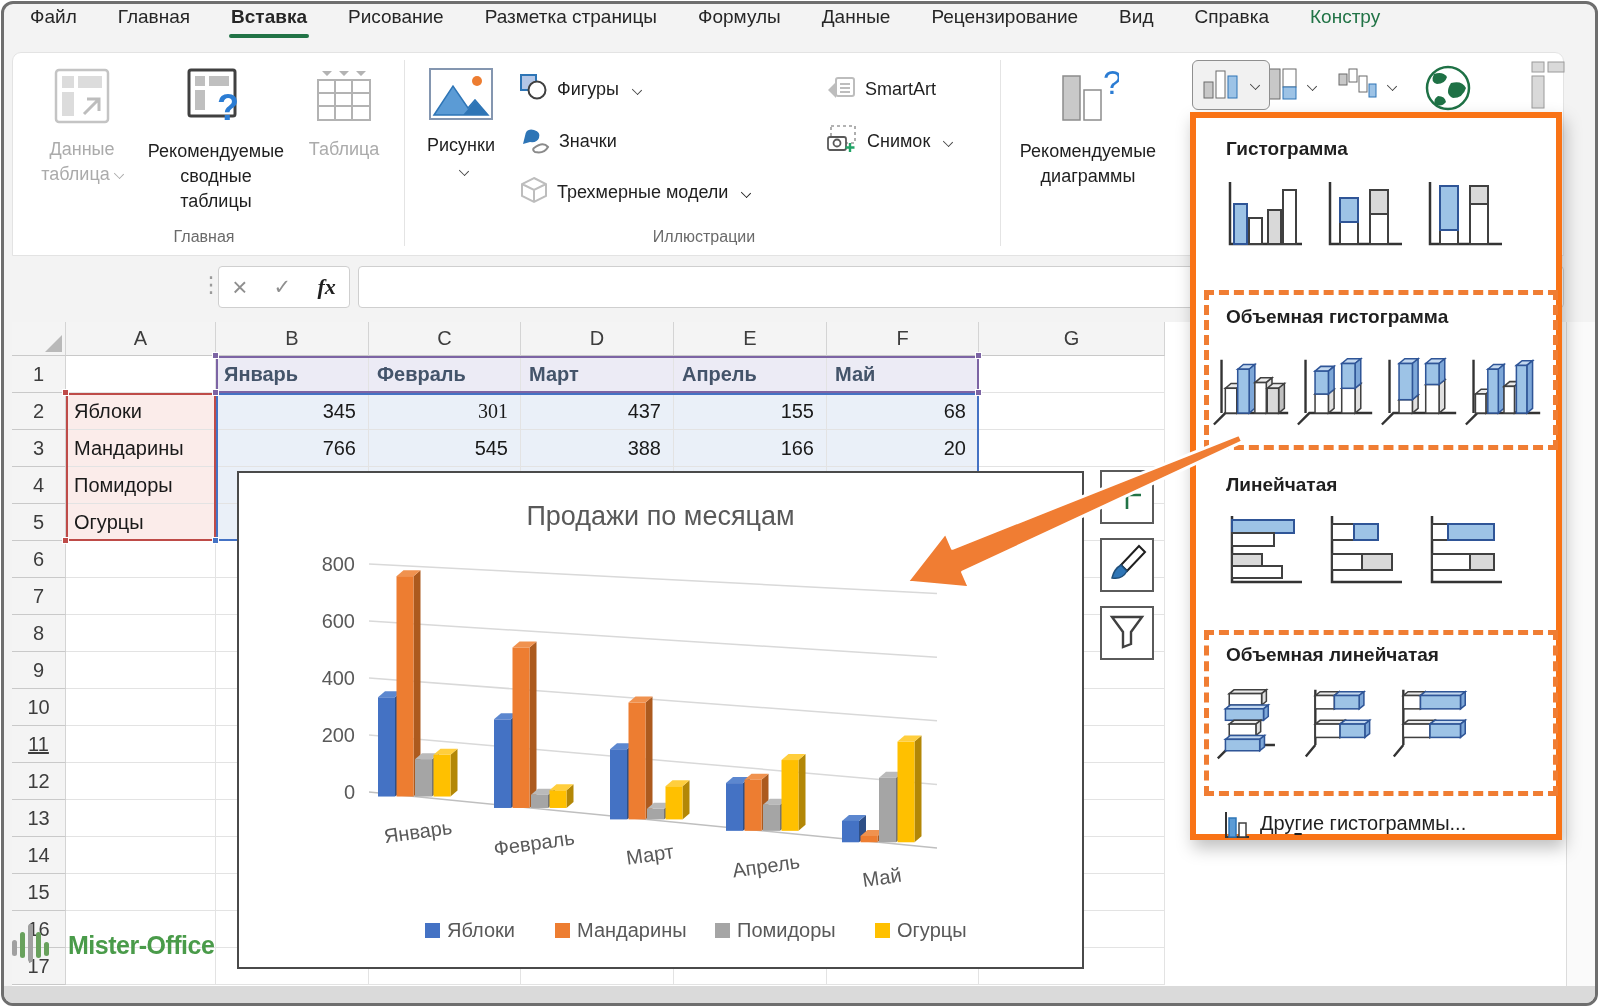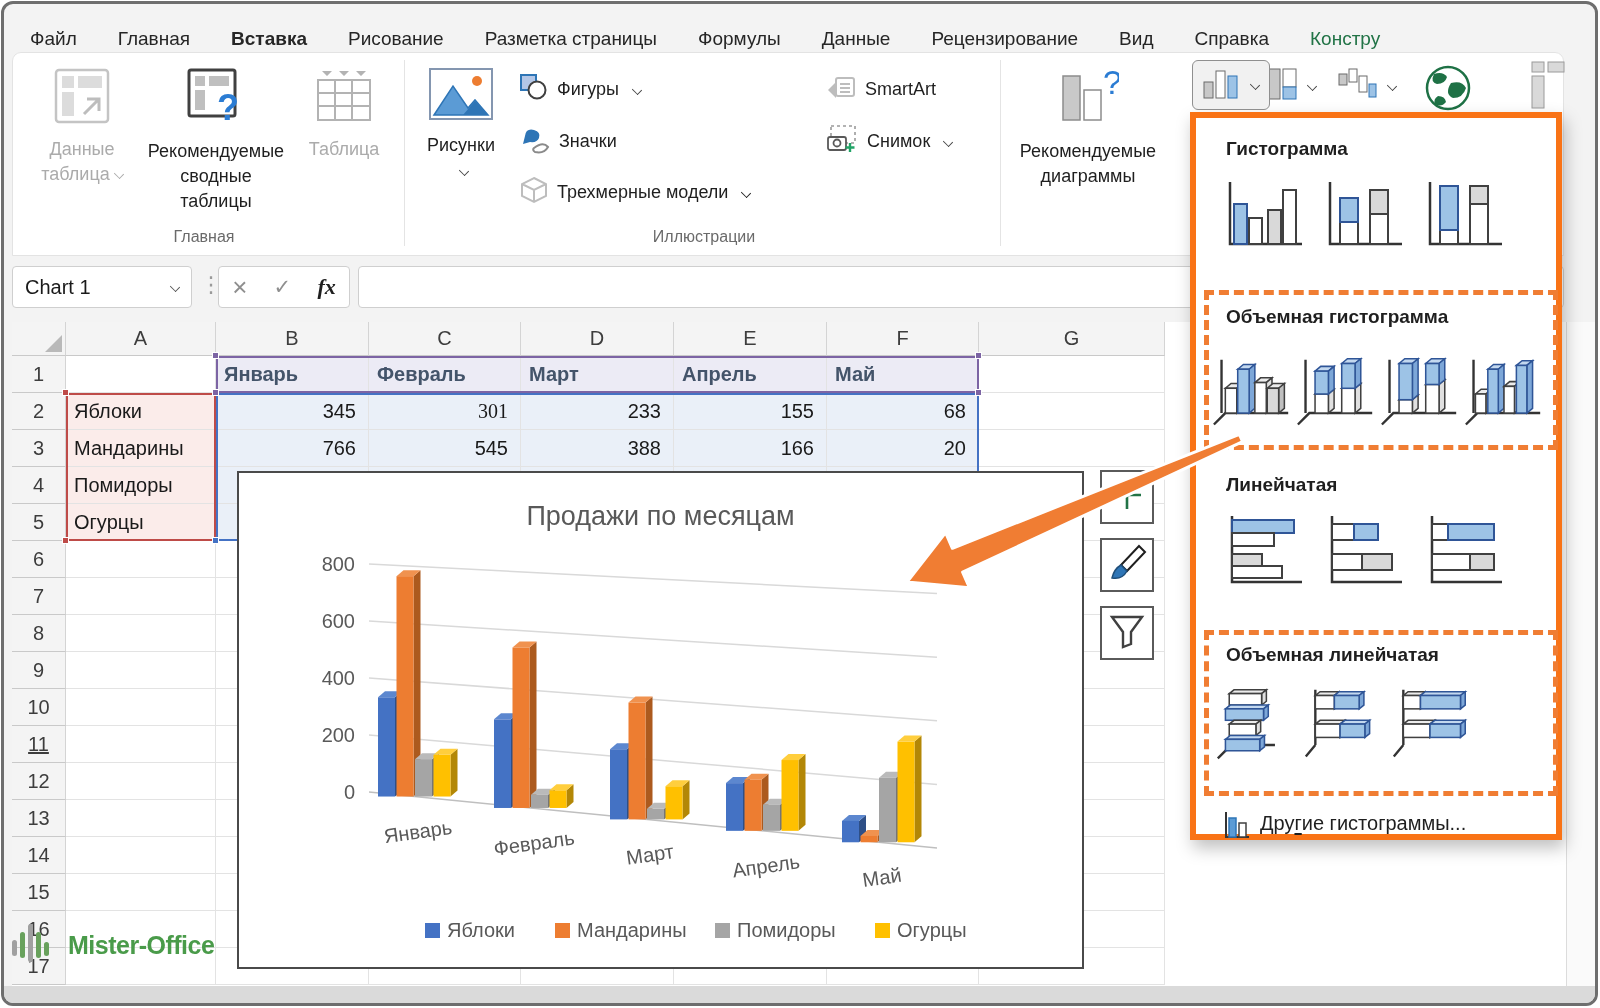--- a/index.html
+++ b/index.html
@@ -1,19 +1,19 @@
 <!DOCTYPE html>
 <html><head>
 <meta charset="utf-8">
 <style>
   html,body{margin:0;padding:0;background:#fff}
   body{width:1600px;height:1008px;position:relative;font-family:"Liberation Sans",sans-serif;-webkit-font-smoothing:antialiased}
   .app{position:absolute;left:1px;top:1px;width:1597px;height:1005px;border:3px solid #6e6e6e;border-radius:12px;background:#f3f3f3;overflow:hidden;box-sizing:border-box}
   
-  .menubar{position:absolute;left:0;top:0;width:100%;height:48px;display:flex;align-items:flex-end;gap:37px;padding-left:24px;font-size:19px;color:#262626;box-sizing:border-box;white-space:nowrap}
+  .menubar{position:absolute;left:0;top:0;width:100%;height:48px;display:flex;align-items:flex-start;gap:37px;padding-left:24px;font-size:19px;color:#262626;box-sizing:border-box;white-space:nowrap}
   .tab{cursor:default;position:relative;padding:2px 2px}
   .tab.active{font-weight:700}
   .tab.active::after{content:"";position:absolute;left:0;right:0;bottom:-8px;height:4px;border-radius:2px;background:#217346}
   .tab.ctx{color:#217346}
   
   .ribbonpanel{position:absolute;left:8px;top:48px;width:1552px;height:204px;background:#fff;border:1px solid #e3e3e3;border-radius:9px 9px 0 0;box-sizing:border-box}
   .bigbtn{position:absolute;top:56px;display:flex;flex-direction:column;align-items:center;gap:9px;padding-top:8px;box-sizing:border-box;text-align:center}
   .rlabel{font-size:18px;color:#1f1f1f;line-height:1.4}
   .dis{color:#ababab}
   .rowbtn{position:absolute;display:flex;align-items:center;gap:9px;font-size:18px;color:#1f1f1f}
@@ -204,24 +204,20 @@
         </svg></span>
   </div>
   <div class="smallbtn" style="left:1526px;top:56px">
     <span><svg width="36" height="50" viewBox="0 0 36 50">
           <rect x="2" y="2" width="12" height="10" fill="#d9d9d9" stroke="#9a9a9a"></rect>
           <rect x="18" y="2" width="16" height="10" fill="#d9d9d9" stroke="#9a9a9a"></rect>
           <rect x="2" y="16" width="12" height="32" fill="#d9d9d9" stroke="#9a9a9a"></rect>
         </svg></span>
   </div>
 
-  <div class="fbox namebox">
-    <span>Chart 1</span>
-    <span class="caret" style="color:#555"></span>
-  </div>
   <div class="dots">⋮</div>
   <div class="fbox fbtns">
     <span style="font-size:26px">×</span>
     <span>✓</span>
     <span class="fx">fx</span>
   </div>
   <div class="fbox ffield">
       <span></span>
     </div>
 
@@ -241,21 +237,21 @@
       <div class="cell mcell" style="left: 204px; top: 34px; width: 153px; height: 37px;">Январь</div>
       <div class="cell mcell" style="left: 357px; top: 34px; width: 152px; height: 37px;">Февраль</div>
       <div class="cell mcell" style="left: 509px; top: 34px; width: 153px; height: 37px;">Март</div>
       <div class="cell mcell" style="left: 662px; top: 34px; width: 153px; height: 37px;">Апрель</div>
       <div class="cell mcell" style="left: 815px; top: 34px; width: 152px; height: 37px;">Май</div>
       <div class="cell" style="left: 967px; top: 34px; width: 186px; height: 37px;"></div>
       <div class="hc" style="left: 0px; top: 71px; width: 54px; height: 37px;">2</div>
       <div class="cell ccell" style="left: 54px; top: 71px; width: 150px; height: 37px;">Яблоки</div>
       <div class="cell vcell" style="left: 204px; top: 71px; width: 153px; height: 37px;">345</div>
       <div class="cell vcell" style="left: 357px; top: 71px; width: 152px; height: 37px; font-family: Liberation Serif, serif;">301</div>
-      <div class="cell vcell" style="left: 509px; top: 71px; width: 153px; height: 37px;">233</div>
+      <div class="cell vcell" style="left: 509px; top: 71px; width: 153px; height: 37px;">437</div>
       <div class="cell vcell" style="left: 662px; top: 71px; width: 153px; height: 37px;">155</div>
       <div class="cell vcell" style="left: 815px; top: 71px; width: 152px; height: 37px;">68</div>
       <div class="cell" style="left: 967px; top: 71px; width: 186px; height: 37px;"></div>
       <div class="hc" style="left: 0px; top: 108px; width: 54px; height: 37px;">3</div>
       <div class="cell ccell" style="left: 54px; top: 108px; width: 150px; height: 37px;">Мандарины</div>
       <div class="cell vcell" style="left: 204px; top: 108px; width: 153px; height: 37px;">766</div>
       <div class="cell vcell" style="left: 357px; top: 108px; width: 152px; height: 37px;">545</div>
       <div class="cell vcell" style="left: 509px; top: 108px; width: 153px; height: 37px;">388</div>
       <div class="cell vcell" style="left: 662px; top: 108px; width: 153px; height: 37px;">166</div>
       <div class="cell vcell" style="left: 815px; top: 108px; width: 152px; height: 37px;">20</div>

